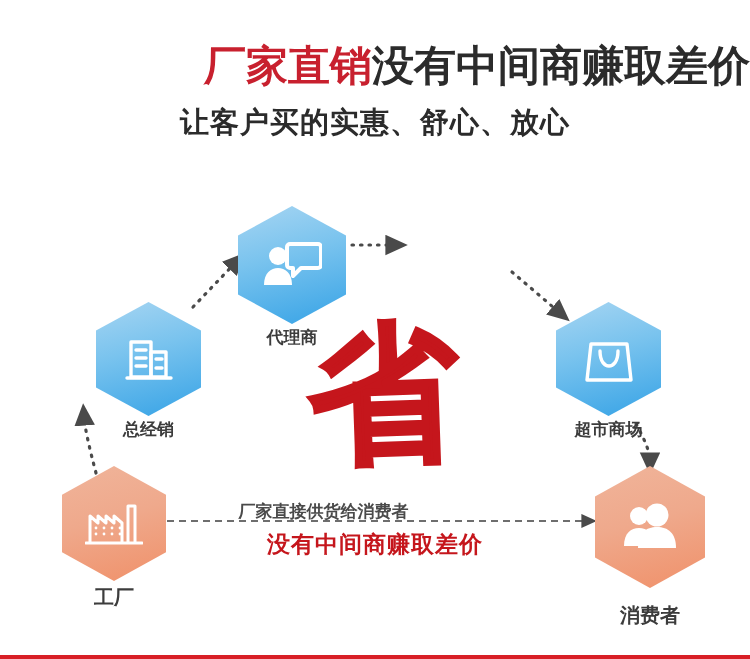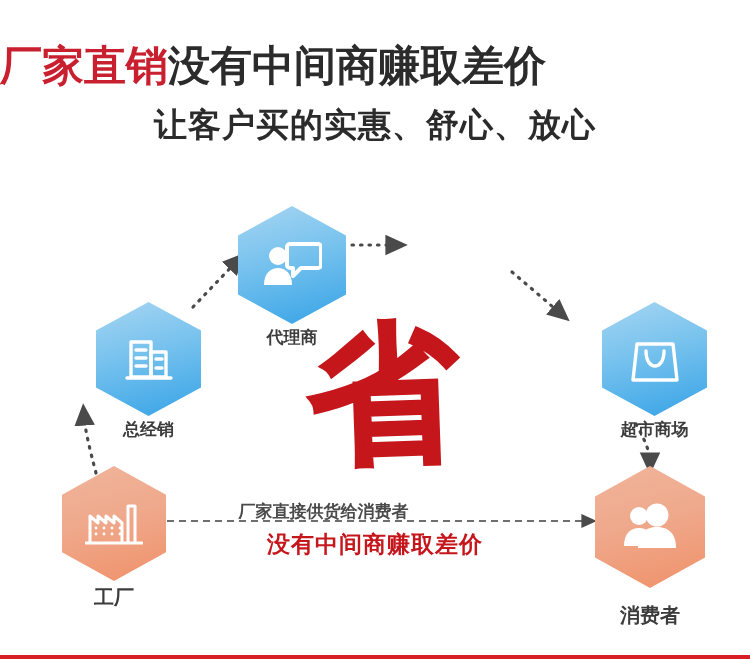--- a/index.html
+++ b/index.html
@@ -8,30 +8,30 @@
     background:#ffffff;
     font-family:"DejaVu Sans","Liberation Sans",sans-serif;
     overflow:hidden;
     position:relative;
   }
   #stage{position:relative;width:750px;height:659px;}
 
   
   .headline{
     position:absolute;top:44px;left:0;width:750px;
-    text-align:left;
+    text-align:right;
     font-size:42px;font-weight:bold;line-height:1.06;
     letter-spacing:0px;white-space:nowrap;
   }
   .headline .hl-red{color:#c8202e;}
   .headline .hl-dark{color:#2b2b2b;}
   .subline{
     position:absolute;top:103px;left:0;width:750px;
     text-align:center;
-    font-size:33px;font-weight:bold;color:#2b2b2b;
+    font-size:29px;font-weight:bold;color:#2b2b2b;
     letter-spacing:1px;white-space:nowrap;
   }
 
   
   .node{position:absolute;}
   .hex{
     position:relative;
     -webkit-clip-path:polygon(50% 0%,100% 25%,100% 75%,50% 100%,0% 75%,0% 25%);
     clip-path:polygon(50% 0%,100% 25%,100% 75%,50% 100%,0% 75%,0% 25%);
   }
@@ -50,21 +50,21 @@
   #node-agent      .node-label{top:120px;}
 
   #node-wholesale  {left:400px;top:206px;}
   #node-wholesale  .hex{width:108px;height:118px;}
   #node-wholesale  .node-label{top:120px;}
 
   #node-distributor{left:96px;top:302px;}
   #node-distributor .hex{width:105px;height:114px;}
   #node-distributor .node-label{top:116px;font-family:Liberation Mono, monospace;}
 
-  #node-market     {left:556px;top:302px;margin-left:46px;}
+  #node-market     {left:556px;top:302px;}
   #node-market     .hex{width:105px;height:114px;}
   #node-market     .node-label{top:116px;}
 
   #node-factory    {left:49px;top:466px;margin-left:13px;}
   #node-factory    .hex{width:104px;height:115px;}
   #node-factory    .node-label{top:118px;}
 
   #node-consumer   {left:595px;top:466px;}
   #node-consumer   .hex{width:110px;height:122px;}
   #node-consumer   .node-label{top:136px;}

